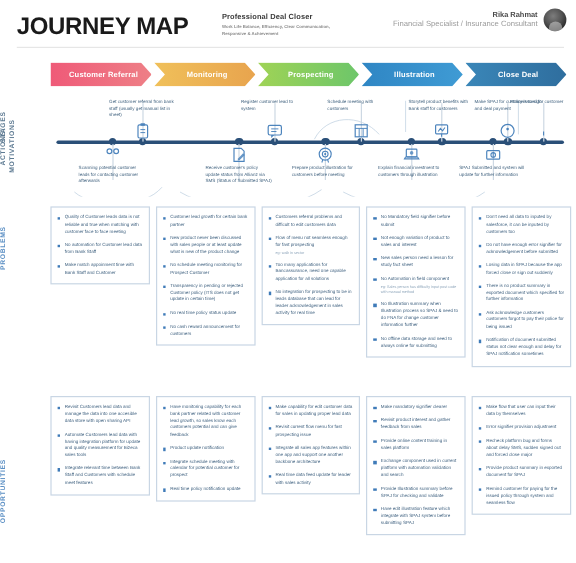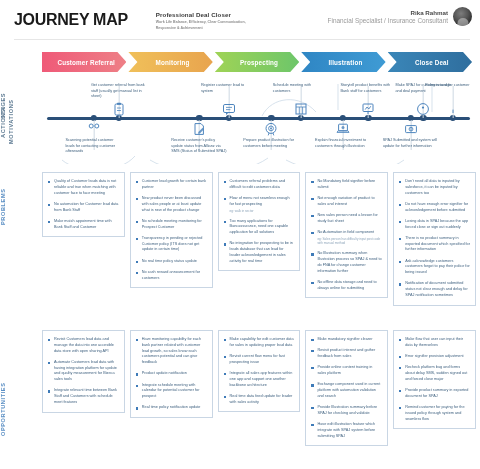--- a/index.html
+++ b/index.html
@@ -14,21 +14,21 @@
 
   
   .header {
     height: 40px;
     display: flex;
     align-items: flex-start;
     padding: 6px 8px 0 14px;
     position: relative;
   }
   .header-title {
-    font-size: 16px;
+    font-size: 20px;
     font-weight: bold;
     letter-spacing: -0.3px;
     color: #1a1a1a;
     line-height: 1;
     margin-top: 6px;
     white-space: nowrap;
   }
   .header-mid { margin-left: 28px; margin-top: 5px; }
   .header-persona {
     font-size: 6.2px;

